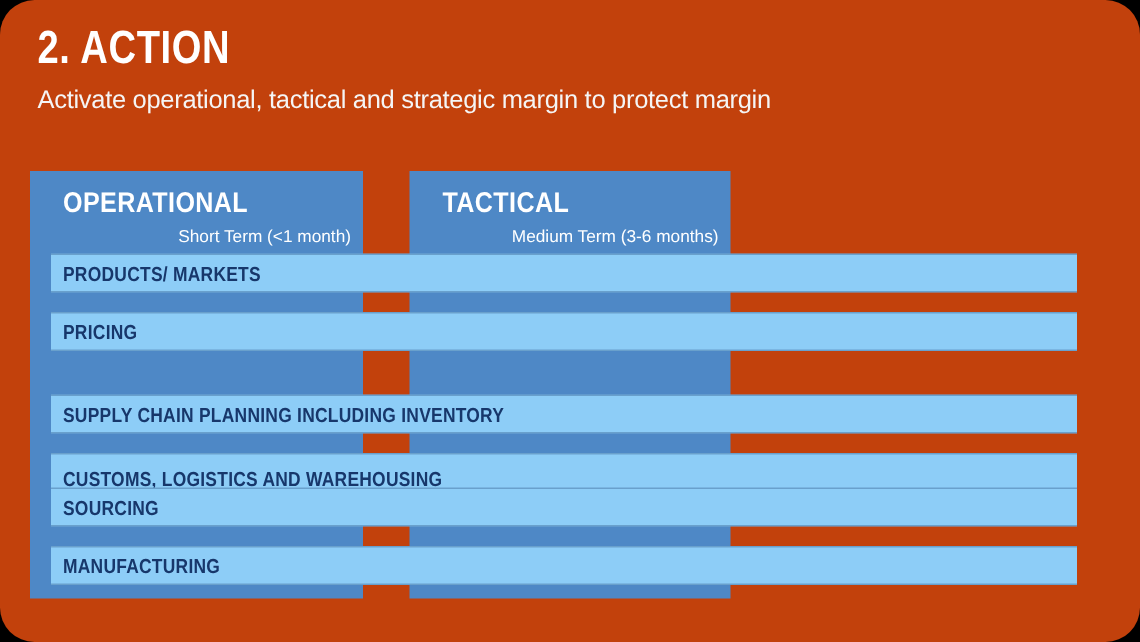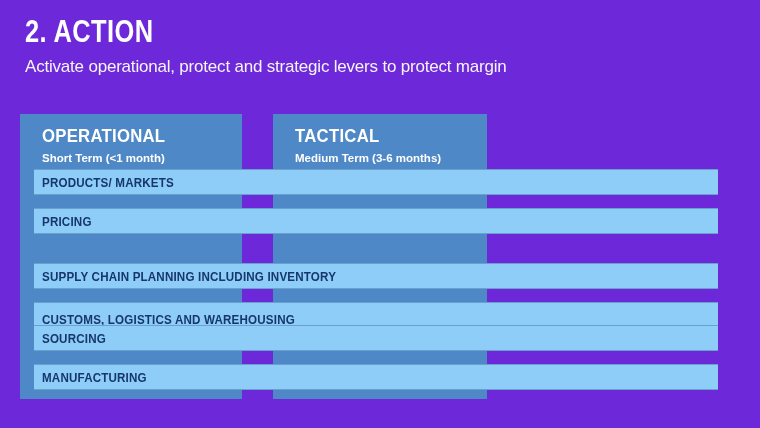--- a/index.html
+++ b/index.html
@@ -5,22 +5,23 @@
   html, body {
     margin: 0;
     padding: 0;
     background: #000000;
     font-family: "Liberation Sans", sans-serif;
   }
   .slide {
     position: relative;
     width: 760px;
     height: 428px;
-    background: #6d28d9;
+    background: #c2410c;
     overflow: hidden;
+    border-radius: 23px;
   }
   
   .title-block {
     position: absolute;
     left: 25px;
     top: 14px;
   }
   .slide-title {
     margin: 0;
     color: #FFFFFF;
@@ -62,23 +63,24 @@
     font-size: 19px;
     font-weight: 700;
     letter-spacing: 0.3px;
     transform: scaleX(0.88);
     transform-origin: 0 0;
     white-space: nowrap;
   }
   .col-sub {
     color: #FFFFFF;
     font-size: 11.5px;
-    font-weight: 700;
+    font-weight: 400;
     margin-top: 5px;
     white-space: nowrap;
+    text-align: right;
   }
   .lever-row {
     position: absolute;
     left: 14px;
     width: 684px;
     height: 26px;
     box-sizing: border-box;
     background: #8DCDF7;
     border-top: 1px solid rgba(23, 55, 107, 0.30);
     border-bottom: 1px solid rgba(23, 55, 107, 0.30);
@@ -102,21 +104,21 @@
     white-space: nowrap;
   }
 </style>
 </head>
 <body>
 
 <div class="slide">
 
   <div class="title-block">
     <h1 class="slide-title">2. ACTION</h1>
-    <p class="slide-subtitle">Activate operational, protect and strategic levers to protect margin</p>
+    <p class="slide-subtitle">Activate operational, tactical and strategic margin to protect margin</p>
   </div>
 
   <div class="matrix">
 
     <div class="col col-1">
       <div class="col-head">
         <div class="col-title">OPERATIONAL</div>
         <div class="col-sub">Short Term (&lt;1 month)</div>
       </div>
     </div>

